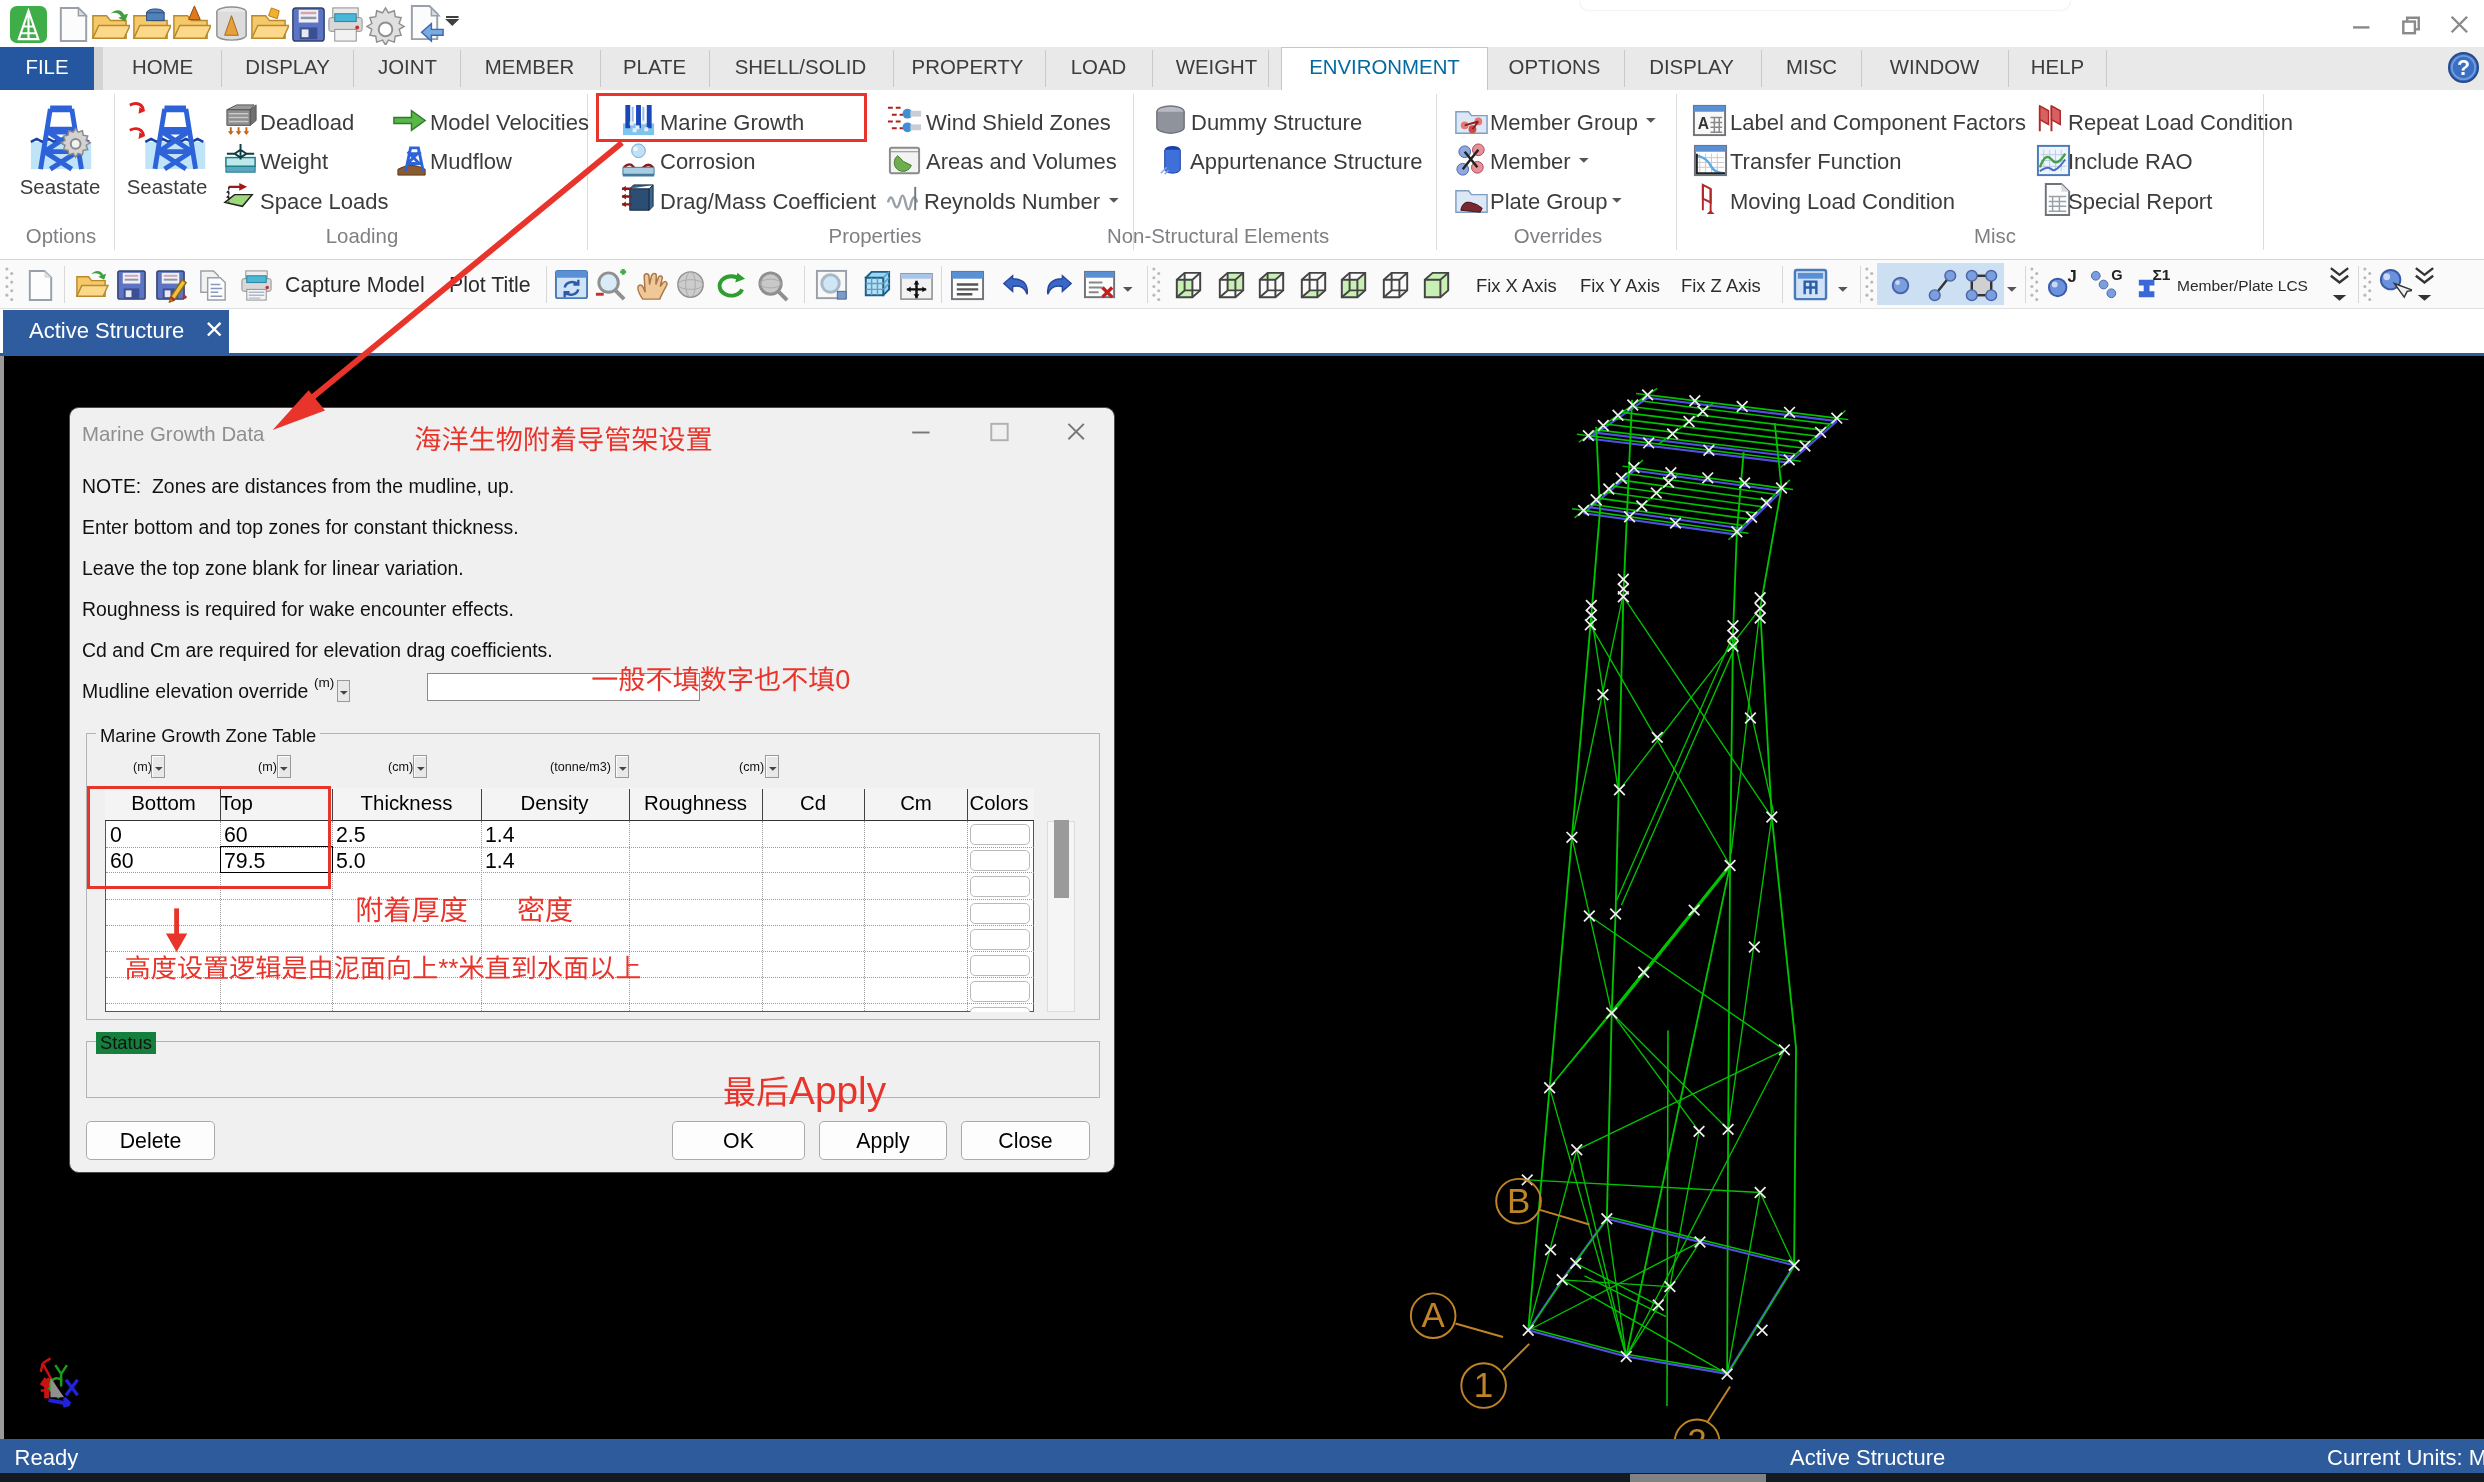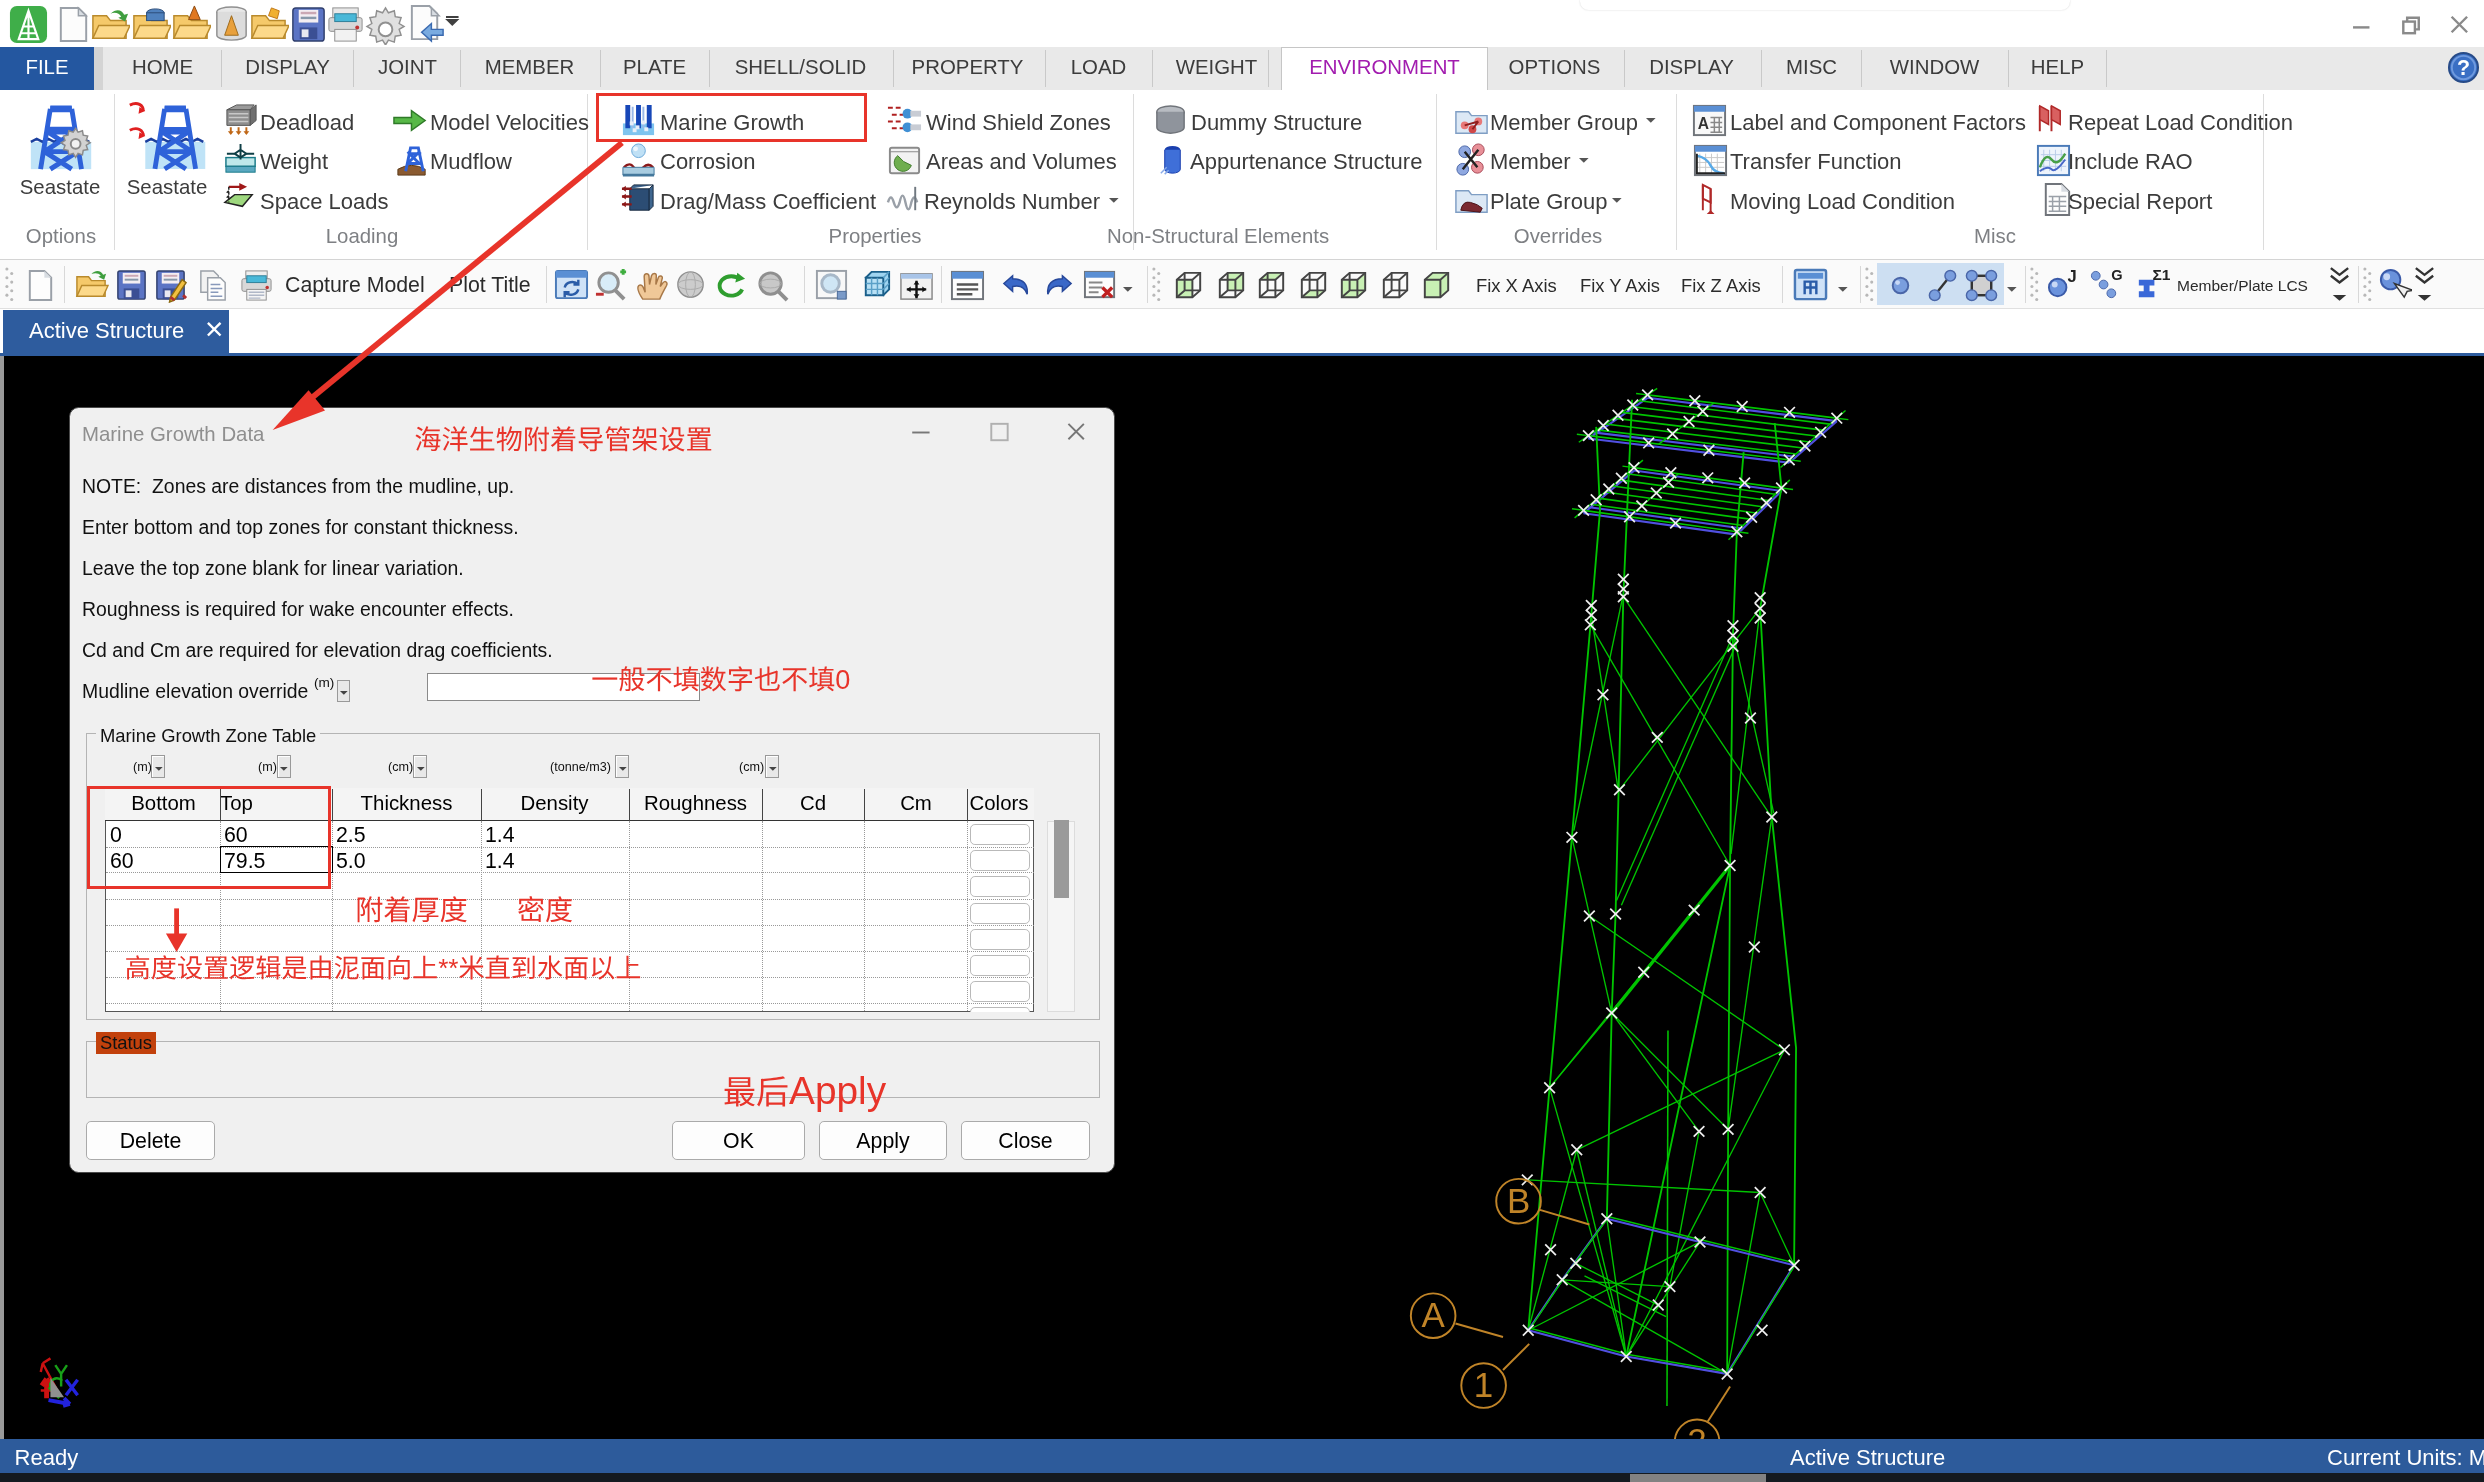--- a/index.html
+++ b/index.html
@@ -104,21 +104,21 @@
 <div class="abs" style="left:893px;top:50px;width:1px;height:37px;background:#c9c9c9"></div>
 <div class="abs" style="left:1045px;top:50px;width:1px;height:37px;background:#c9c9c9"></div>
 <div class="abs" style="left:1152px;top:50px;width:1px;height:37px;background:#c9c9c9"></div>
 <div class="abs" style="left:1268px;top:50px;width:1px;height:37px;background:#c9c9c9"></div>
 <div class="abs" style="left:1624px;top:50px;width:1px;height:37px;background:#c9c9c9"></div>
 <div class="abs" style="left:1761px;top:50px;width:1px;height:37px;background:#c9c9c9"></div>
 <div class="abs" style="left:1861px;top:50px;width:1px;height:37px;background:#c9c9c9"></div>
 <div class="abs" style="left:2008px;top:50px;width:1px;height:37px;background:#c9c9c9"></div>
 <div class="abs" style="left:2106px;top:50px;width:1px;height:37px;background:#c9c9c9"></div>
 <div class="abs" style="left:1281px;top:47px;width:207px;height:45px;background:#fff;border:1px solid #c6c6c6;border-bottom:none"></div>
-<div class="txt" style="left:1281px;top:56px;width:207px;text-align:center;font-size:20.4px;color:#a21caf">ENVIRONMENT</div>
+<div class="txt" style="left:1281px;top:56px;width:207px;text-align:center;font-size:20.4px;color:#0369a1">ENVIRONMENT</div>
 <svg class="abs" style="left:2447px;top:51px" width="33" height="33" viewBox="0 0 34 34">
       <circle cx="17" cy="17" r="15" fill="#3a6fc4" stroke="#274b88" stroke-width="2"></circle>
       <circle cx="17" cy="17" r="12" fill="none" stroke="#6f9ade" stroke-width="2"></circle>
       <text x="17" y="25" text-anchor="middle" font-size="22" font-weight="bold" fill="#fff" font-family="Liberation Sans">?</text>
     </svg>
 <div class="abs" style="left:0;top:90px;width:2484px;height:170px;background:#fff;border-bottom:1px solid #d4d4d4"></div>
 <div class="abs" style="left:114px;top:94px;width:1px;height:156px;background:#dcdcdc"></div>
 <div class="abs" style="left:587px;top:94px;width:1px;height:156px;background:#dcdcdc"></div>
 <div class="abs" style="left:1133px;top:94px;width:1px;height:156px;background:#dcdcdc"></div>
 <div class="abs" style="left:1436px;top:94px;width:1px;height:156px;background:#dcdcdc"></div>
@@ -913,21 +913,21 @@
 <div class="abs" style="left:1.9px;top:55px;width:60px;height:21.3px;background:#fff;border:1px solid #b9b9b9;border-radius:4.9px"></div>
 <div class="abs" style="left:1.9px;top:82px;width:60px;height:21.3px;background:#fff;border:1px solid #b9b9b9;border-radius:4.9px"></div>
 <div class="abs" style="left:1.9px;top:108px;width:60px;height:21.3px;background:#fff;border:1px solid #b9b9b9;border-radius:4.9px"></div>
 <div class="abs" style="left:1.9px;top:134px;width:60px;height:21.3px;background:#fff;border:1px solid #b9b9b9;border-radius:4.9px"></div>
 <div class="abs" style="left:1.9px;top:160px;width:60px;height:21.3px;background:#fff;border:1px solid #b9b9b9;border-radius:4.9px"></div>
 <div class="abs" style="left:1.9px;top:186px;width:60px;height:21.3px;background:#fff;border:1px solid #b9b9b9;border-radius:4.9px"></div>
 </div>
 <div class="abs" style="left:1047px;top:821px;width:28px;height:191px;background:#f5f5f5;border:1px solid #dcdcdc"></div>
 <div class="abs" style="left:1054px;top:820px;width:14.6px;height:78px;background:#9a9a9a"></div>
 <div class="abs" style="left:86px;top:1041px;width:1014px;height:57px;border:1px solid #b4b4b4"></div>
-<div class="txt" style="left:96px;top:1032px;font-size:18.4px;color:#111;background:#c2410c;padding:0 3.9px">Status</div>
+<div class="txt" style="left:96px;top:1032px;font-size:18.4px;color:#111;background:#15803d;padding:0 3.9px">Status</div>
 <div class="abs" style="left:86px;top:1121px;width:129px;height:39px;background:#fdfdfd;border:1px solid #aaa;border-radius:4.9px"></div>
 <div class="txt" style="left:86px;top:1129px;width:129px;text-align:center;font-size:21.3px;color:#000">Delete</div>
 <div class="abs" style="left:672px;top:1121px;width:133px;height:39px;background:#fdfdfd;border:1px solid #aaa;border-radius:4.9px"></div>
 <div class="txt" style="left:672px;top:1129px;width:133px;text-align:center;font-size:21.3px;color:#000">OK</div>
 <div class="abs" style="left:819px;top:1121px;width:128px;height:39px;background:#fdfdfd;border:1px solid #aaa;border-radius:4.9px"></div>
 <div class="txt" style="left:819px;top:1129px;width:128px;text-align:center;font-size:21.3px;color:#000">Apply</div>
 <div class="abs" style="left:961px;top:1121px;width:129px;height:39px;background:#fdfdfd;border:1px solid #aaa;border-radius:4.9px"></div>
 <div class="txt" style="left:961px;top:1129px;width:129px;text-align:center;font-size:21.3px;color:#000">Close</div>
 <div class="abs" style="left:596px;top:93px;width:271px;height:49px;border:3.9px solid #e8342a"></div>
 <div class="abs" style="left:87px;top:786px;width:244px;height:103px;border:3.9px solid #e8342a"></div>

